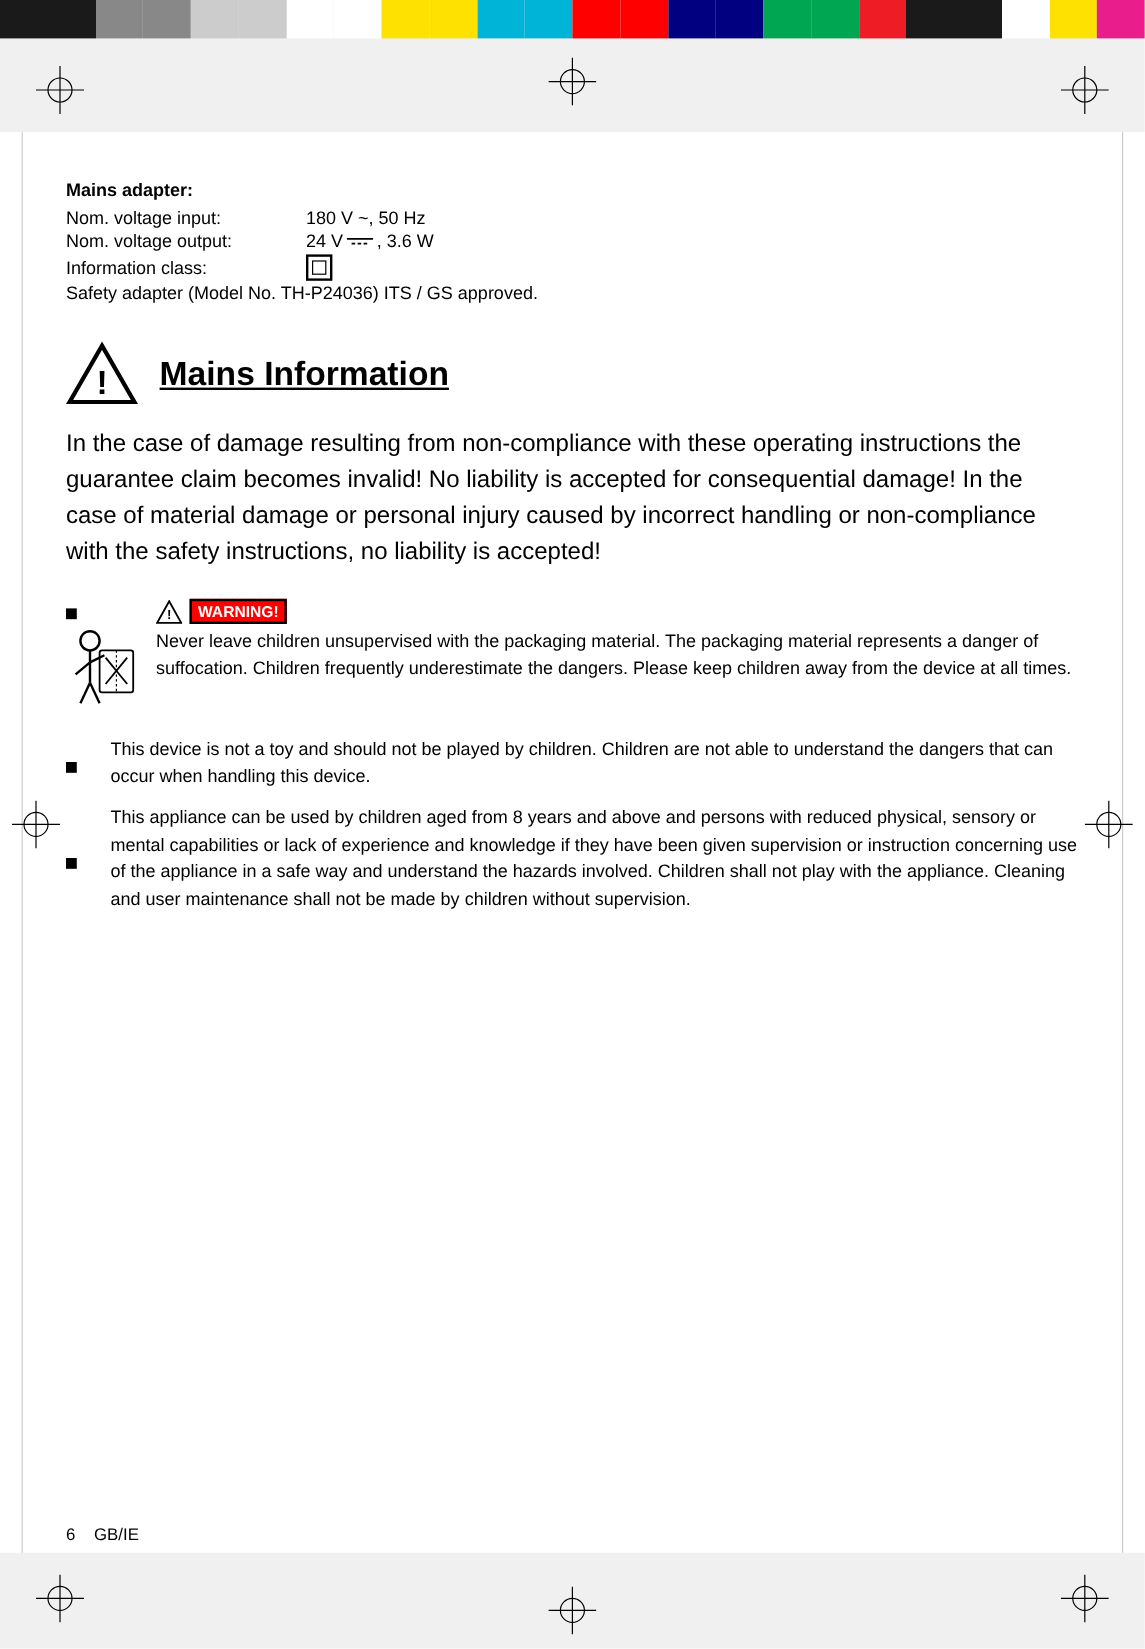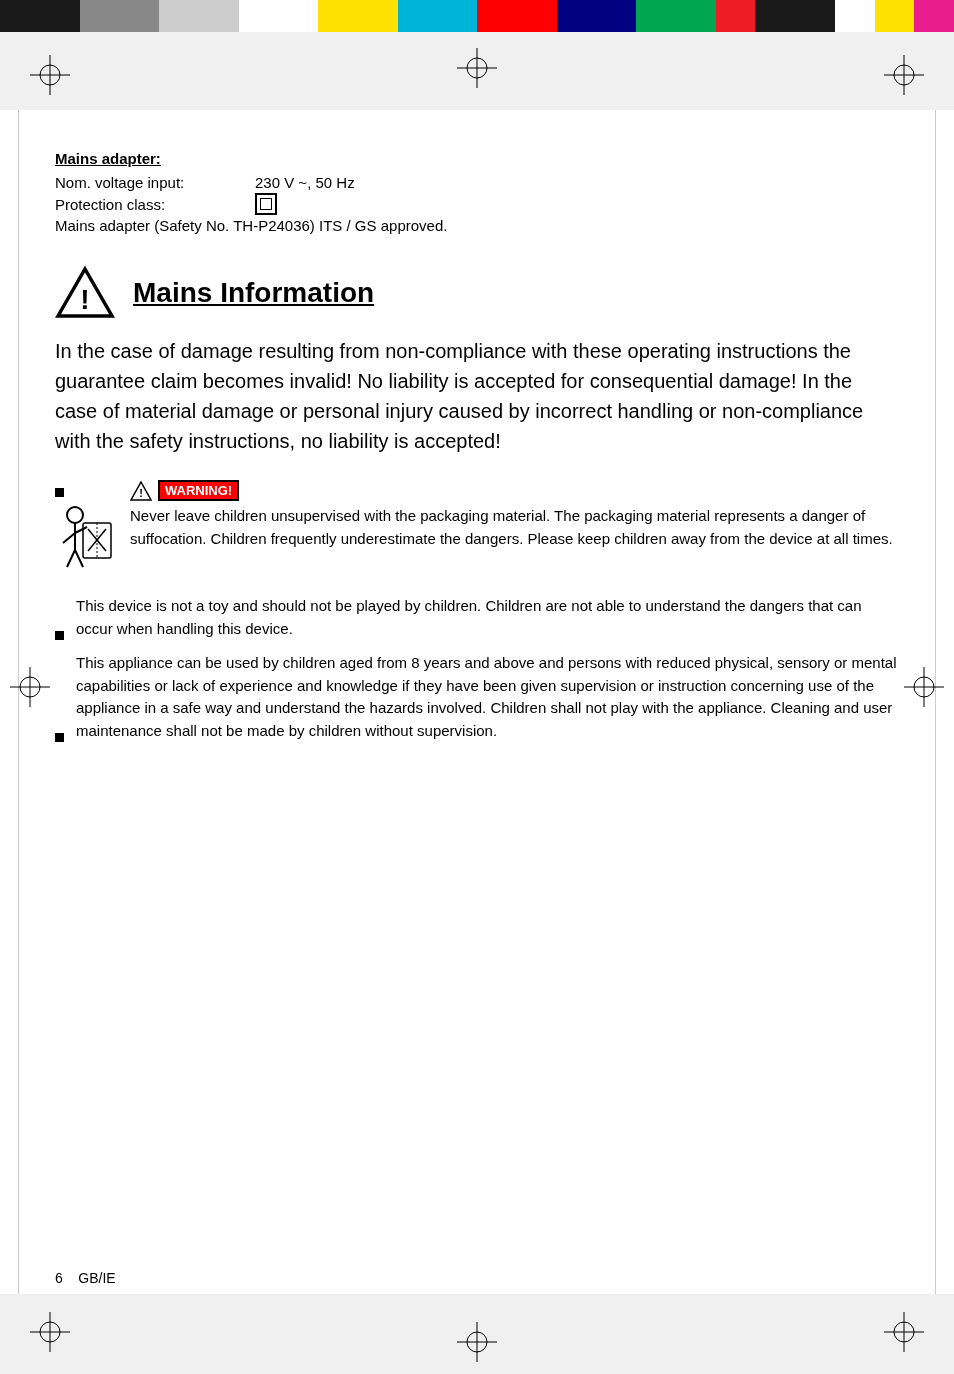--- a/index.html
+++ b/index.html
@@ -96,21 +96,20 @@
     
     .mains-adapter {
       margin-top: 30px;
       margin-bottom: 30px;
     }
 
     .mains-adapter-title {
       font-weight: bold;
       margin-bottom: 6px;
       font-size: 15px;
-      text-decoration: underline;
     }
 
     .spec-table {
       width: 100%;
       border-collapse: collapse;
     }
 
     .spec-table td {
       padding: 1px 0;
       vertical-align: middle;
@@ -168,23 +167,23 @@
       margin-right: 0;
     }
 
     
     .bullet-list {
       margin-top: 10px;
     }
 
     .bullet-item {
       display: flex;
-      gap: 12px;
+      gap: 28px;
       margin-bottom: 12px;
-      align-items: flex-end;
+      align-items: center;
     }
 
     .bullet-item .bullet-square {
       margin-top: 6px;
       flex-shrink: 0;
     }
 
     .bullet-text {
       font-size: 15px;
       line-height: 1.5;
@@ -300,32 +299,43 @@
 </div>
 
 <div class="main-content">
 
   <div class="mains-adapter">
     <div class="mains-adapter-title">Mains adapter:</div>
     <table class="spec-table">
       <tbody>
           <tr>
         <td class="spec-label">Nom. voltage input:</td>
-        <td class="spec-value">230 V ~, 50 Hz</td>
+        <td class="spec-value">180 V ~, 50 Hz</td>
       </tr>
       <tr>
-        <td class="spec-label">Protection class:</td>
+        <td class="spec-label">Nom. voltage output:</td>
+        <td class="spec-value">
+          24 V<span style="display:inline-block;margin:0 2px;font-size:12px;vertical-align:middle;">
+            <svg width="22" height="14" viewBox="0 0 22 14" style="vertical-align:middle;margin:0 1px;">
+              <line x1="0" y1="4" x2="22" y2="4" stroke="#000" stroke-width="1.5"></line>
+              <line x1="4" y1="8" x2="18" y2="8" stroke="#000" stroke-width="1.5" stroke-dasharray="3,2"></line>
+            </svg>
+          </span>, 3.6 W
+        </td>
+      </tr>
+      <tr>
+        <td class="spec-label">Information class:</td>
         <td class="spec-value">
           <span style="display:inline-block;width:22px;height:22px;border:2px solid #000;position:relative;vertical-align:middle;">
             <span style="position:absolute;top:3px;left:3px;right:3px;bottom:3px;border:1.5px solid #000;display:block;"></span>
           </span>
         </td>
       </tr>
       <tr>
-        <td colspan="2">Mains adapter (Safety No. TH-P24036) ITS / GS approved.</td>
+        <td colspan="2">Safety adapter (Model No. TH-P24036) ITS / GS approved.</td>
       </tr>
     </tbody>
       </table>
   </div>
 
   <div class="safety-section">
     <div class="safety-header">
 
       <svg class="warning-triangle" viewBox="0 0 60 55" xmlns="http://www.w3.org/2000/svg">
         <polygon points="30,4 57,51 3,51" fill="none" stroke="#000" stroke-width="3.5"></polygon>

